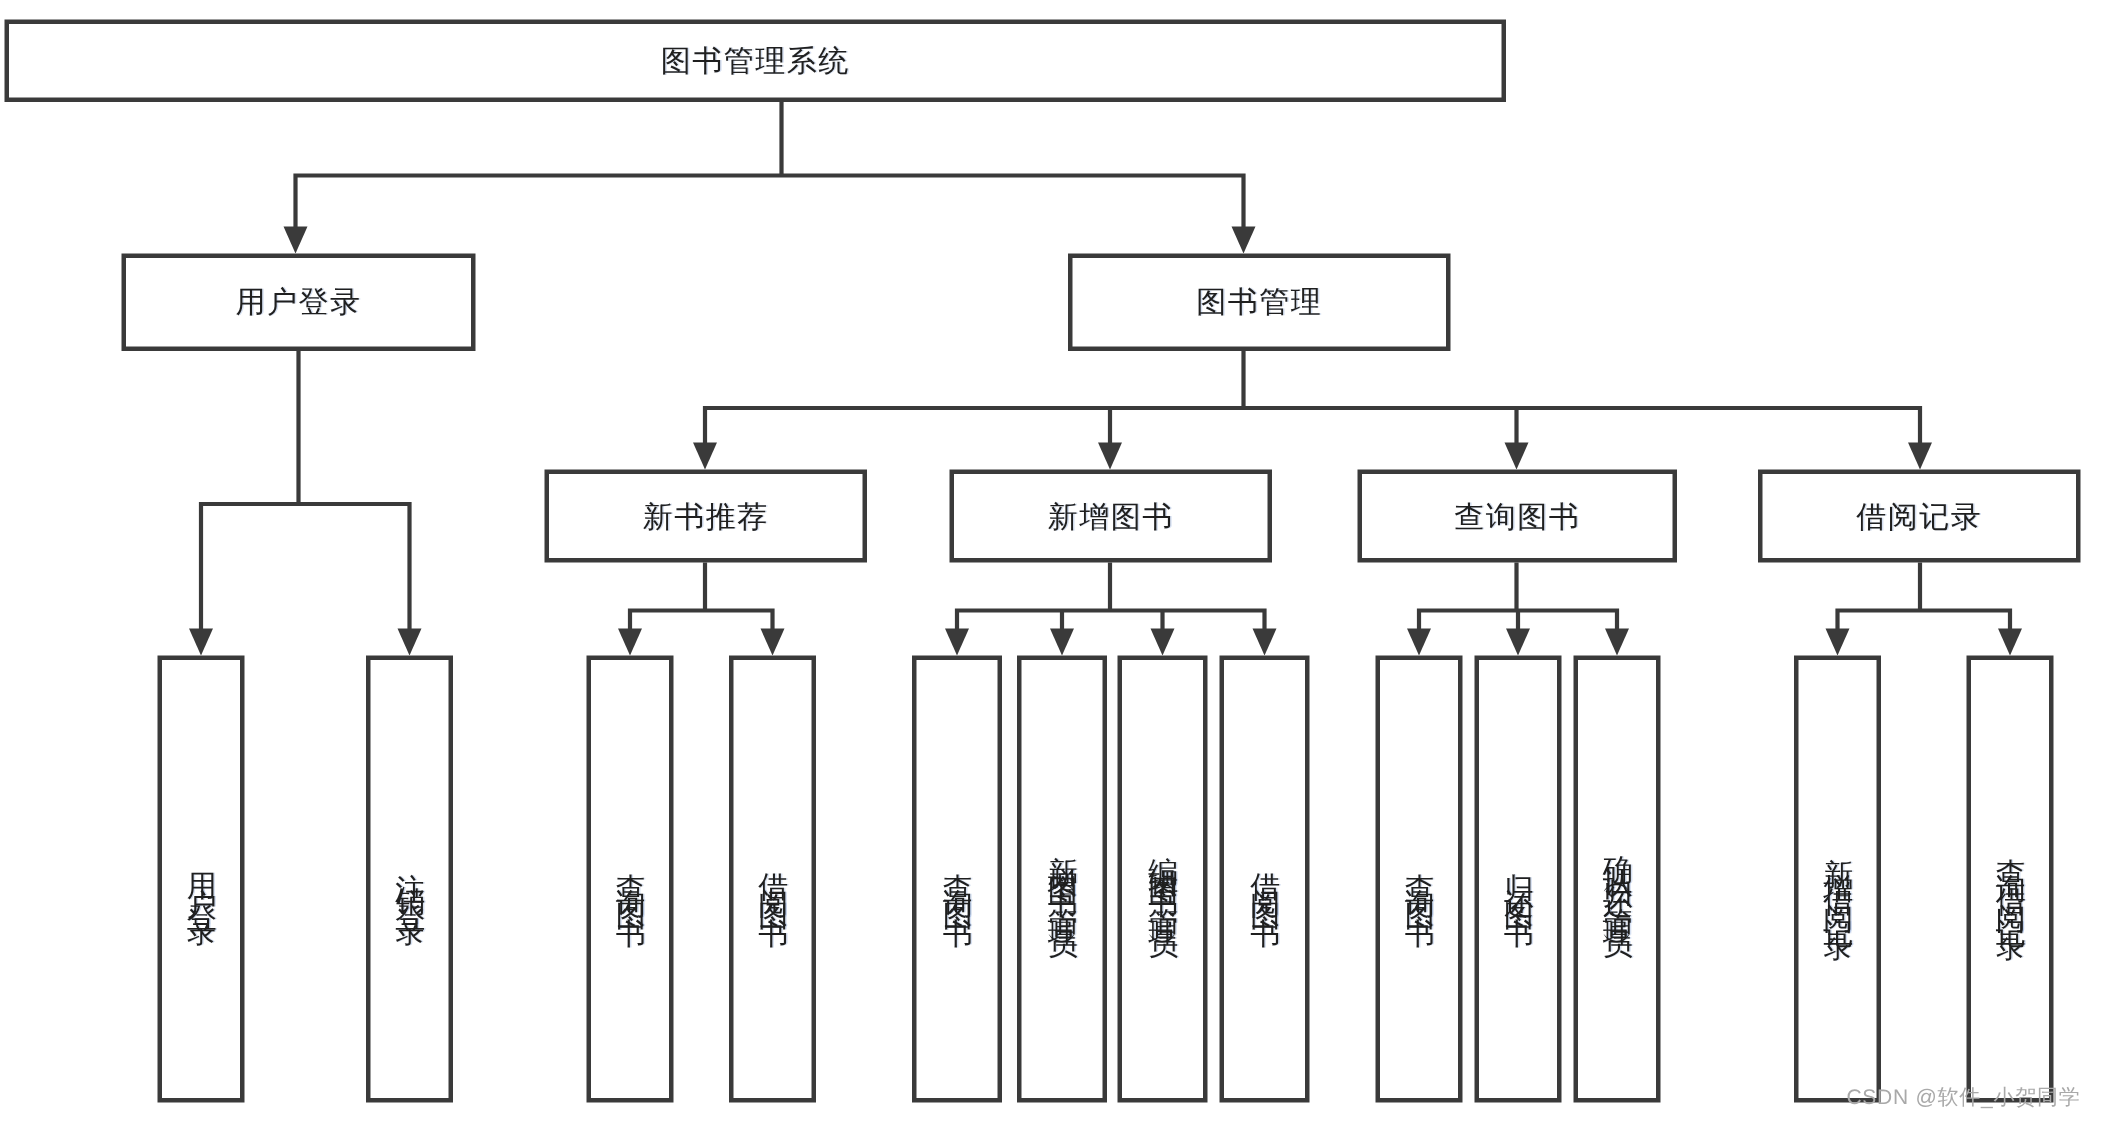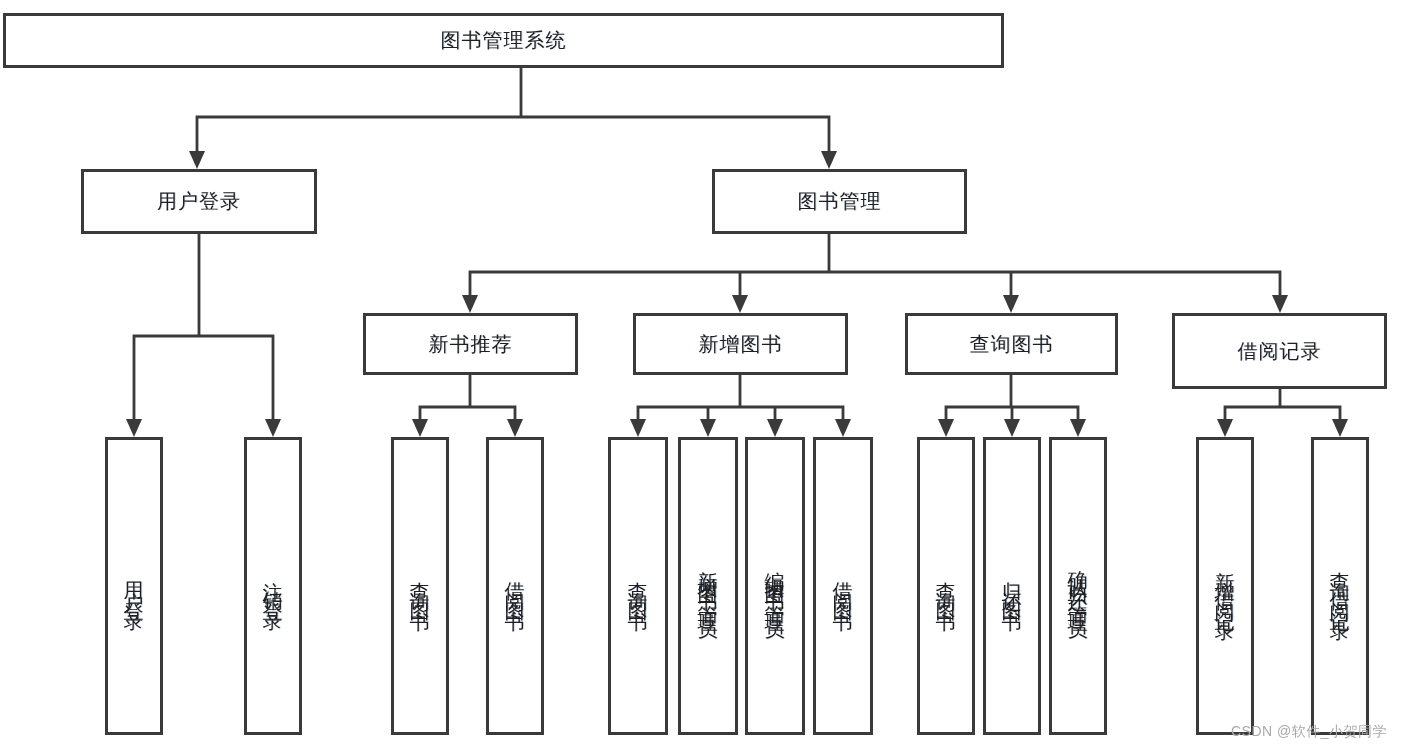--- a/index.html
+++ b/index.html
@@ -125,21 +125,21 @@
 
   <div class="node h" style="left:363px;top:313px;width:215px;height:62px">
     <span>新书推荐</span>
   </div>
   <div class="node h" style="left:633px;top:313px;width:215px;height:62px">
     <span>新增图书</span>
   </div>
   <div class="node h" style="left:905px;top:313px;width:213px;height:62px">
     <span>查询图书</span>
   </div>
-  <div class="node h" style="left:1172px;top:313px;width:215px;height:76px">
+  <div class="node h" style="left:1172px;top:313px;width:215px;height:62px">
     <span>借阅记录</span>
   </div>
 
   <div class="node v" style="left:105px;top:437px;width:58px;height:298px">
     <span class="vt">用户登录</span>
   </div>
   <div class="node v" style="left:244px;top:437px;width:58px;height:298px">
     <span class="vt">注销登录</span>
   </div>
 

